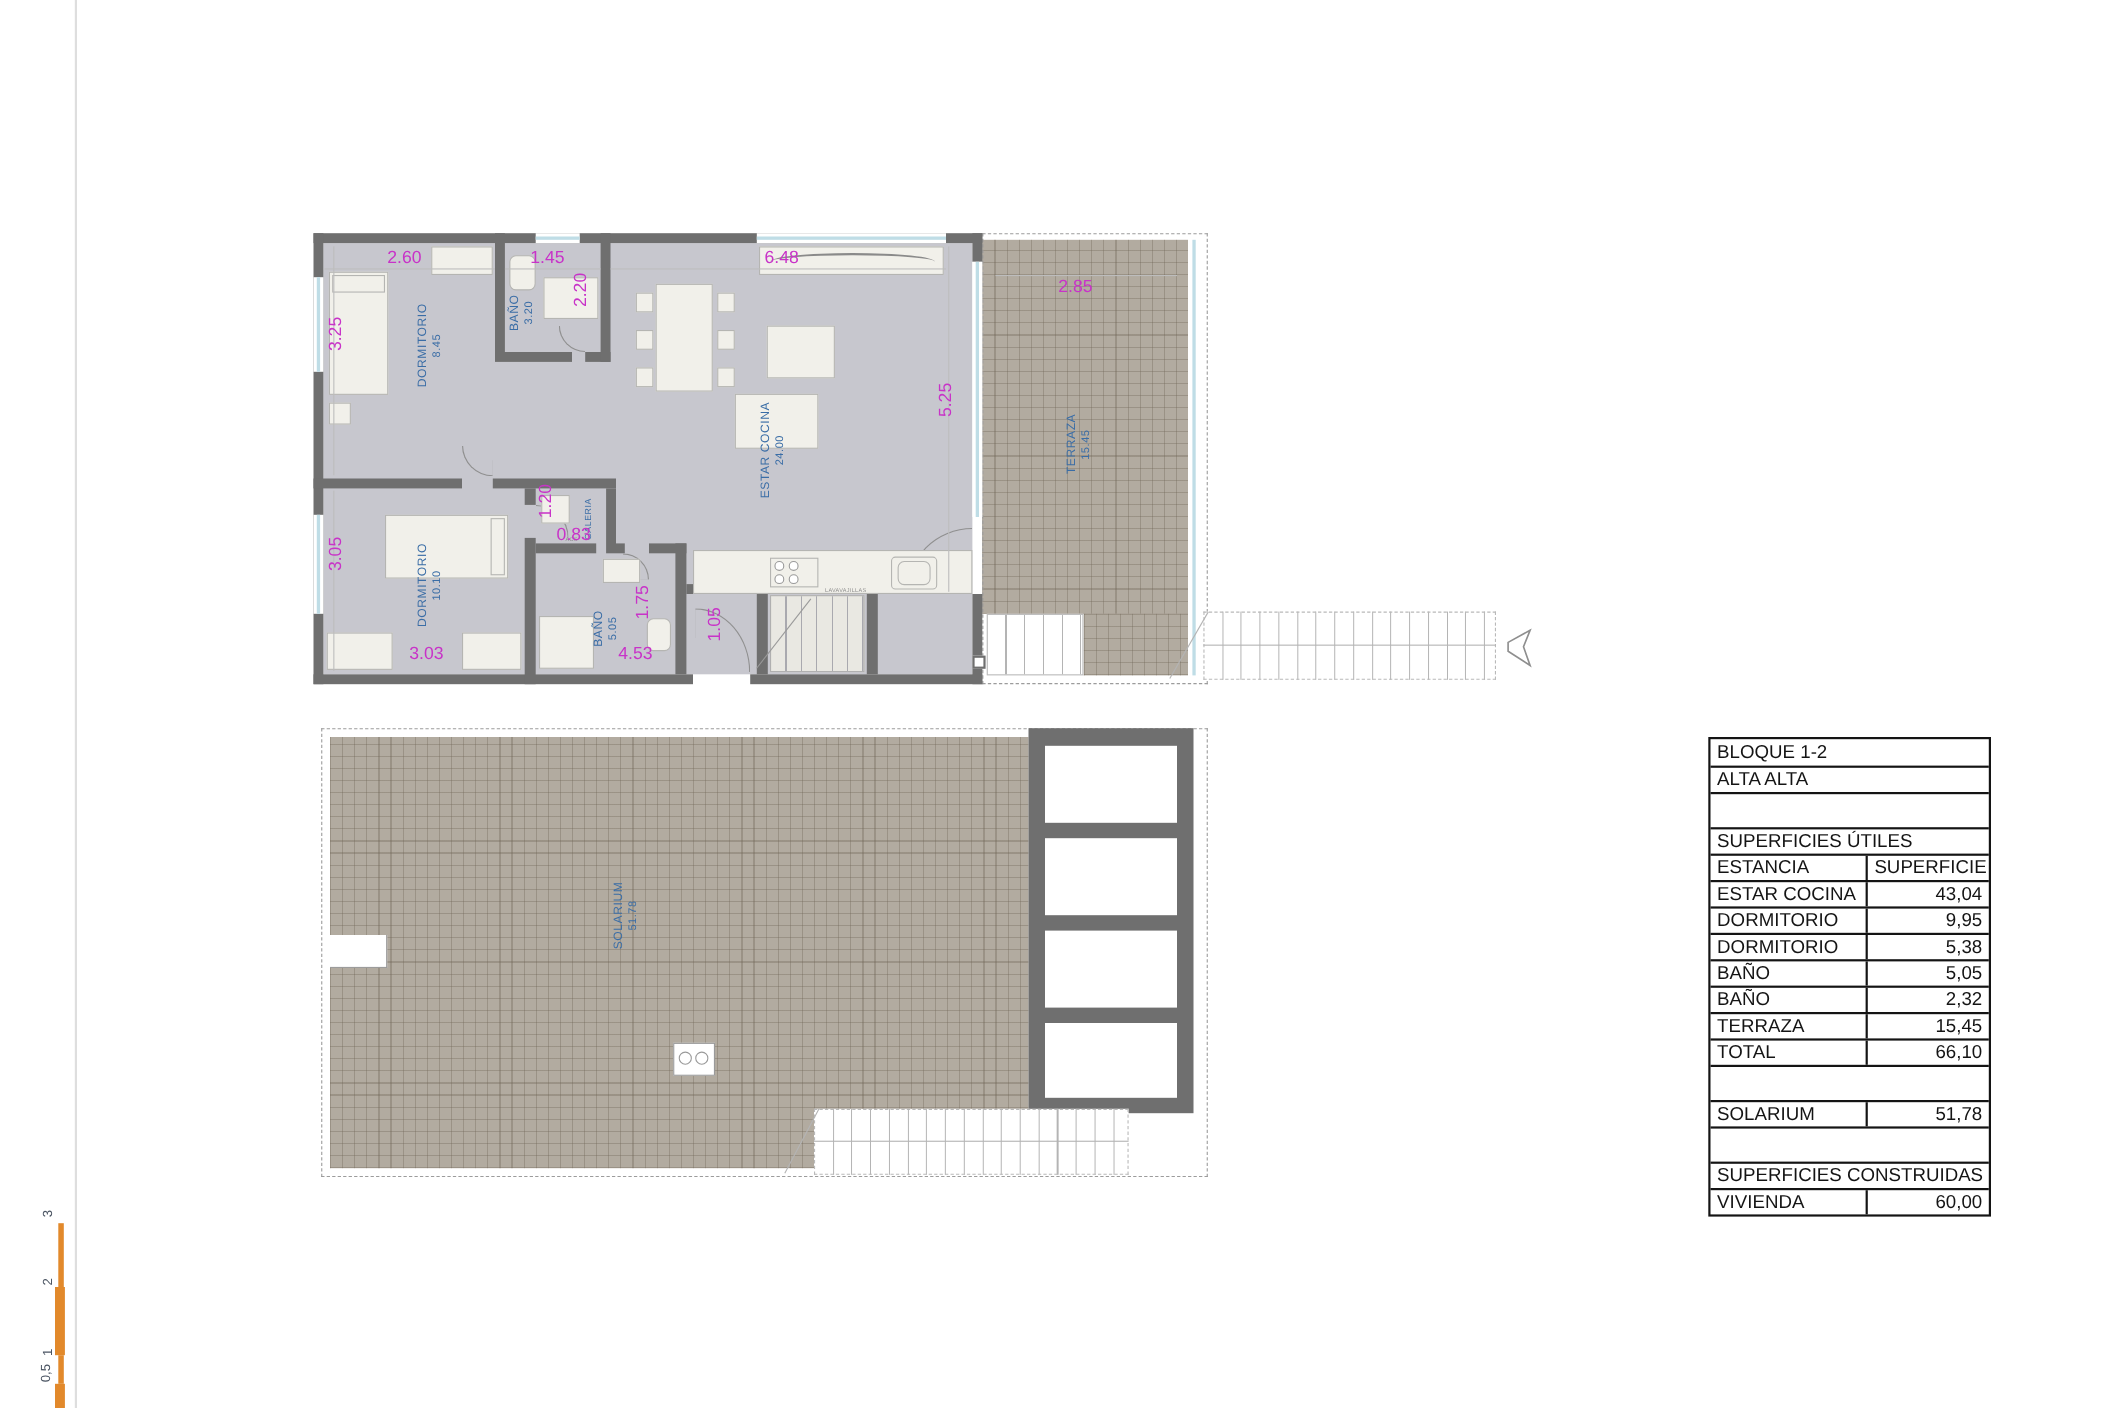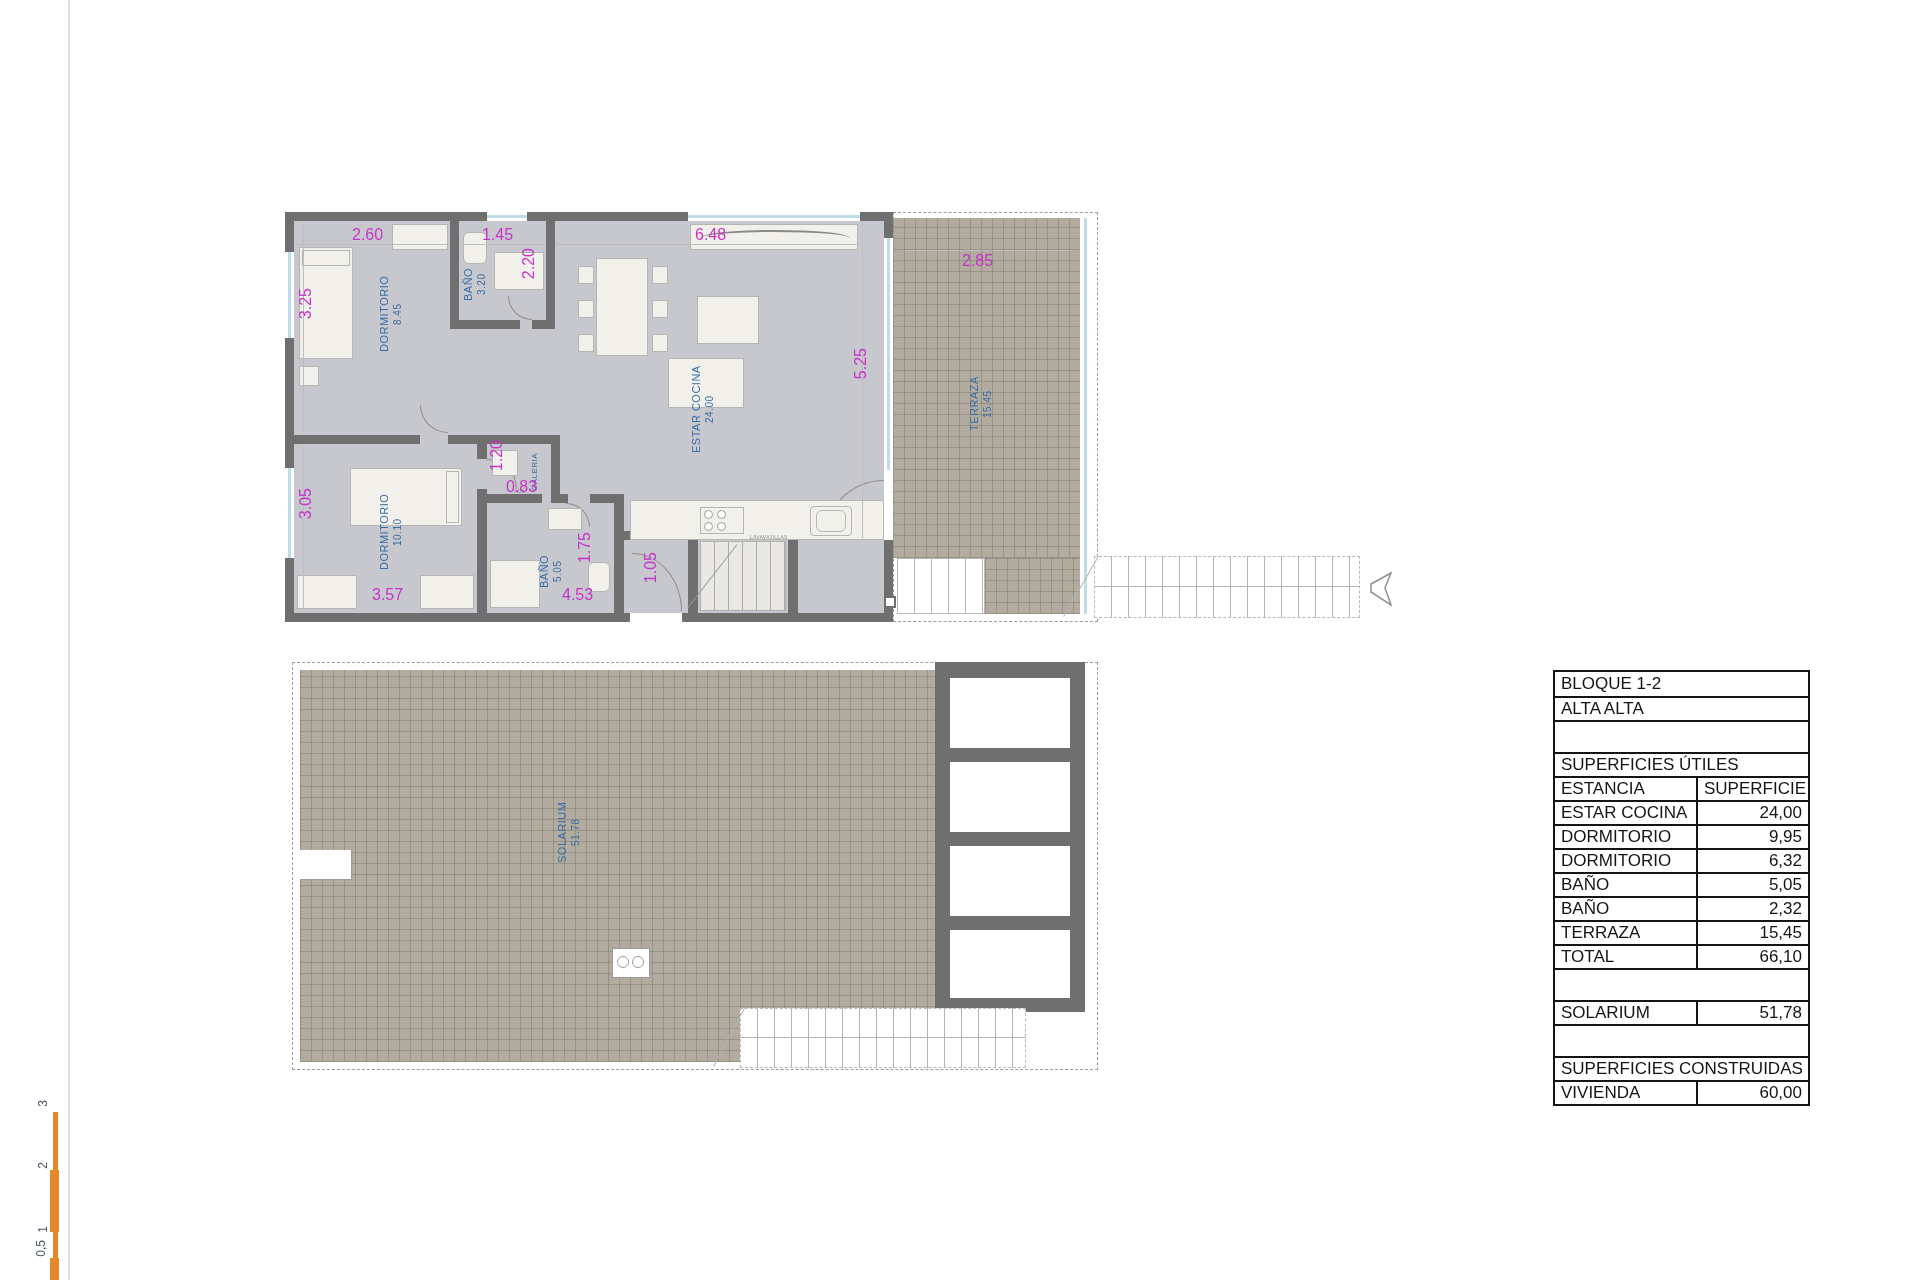--- a/index.html
+++ b/index.html
@@ -199,21 +199,21 @@
     <div class="dim" style="left:482px;top:226px;">1.45</div>
     <div class="dim" style="left:695px;top:226px;">6.48</div>
     <div class="dim" style="left:962px;top:232px;margin-top:20px;">2.85</div>
     <div class="dim dimv" style="left:297px;top:288px;">3.25</div>
     <div class="dim dimv" style="left:520px;top:248px;">2.20</div>
     <div class="dim dimv" style="left:852px;top:348px;">5.25</div>
     <div class="dim dimv" style="left:488px;top:440px;">1.20</div>
     <div class="dim" style="left:506px;top:478px;">0.83</div>
     <div class="dim dimv" style="left:297px;top:488px;">3.05</div>
     <div class="dim dimv" style="left:576px;top:532px;">1.75</div>
-    <div class="dim" style="left:372px;top:586px;">3.57</div>
+    <div class="dim" style="left:372px;top:586px;">3.03</div>
     <div class="dim" style="left:562px;top:586px;">4.53</div>
     <div class="dim dimv" style="left:642px;top:552px;">1.05</div>
   </div>
 
   <div>
     <div class="dashed" style="left:292px;top:662px;width:806px;height:408px;"></div>
     <div class="hatch" style="left:300px;top:670px;width:635px;height:392px;"></div>
     <div class="abs" style="left:300px;top:850px;width:52px;height:30px;background:#ffffff;border-right:1px solid #9c9c9c;border-bottom:1px solid #9c9c9c;box-sizing:border-box;"></div>
 
     <div class="wall" style="left:935px;top:662px;width:150px;height:350px;"></div>
@@ -248,29 +248,29 @@
       </div>
     <div class="trow">
         <div class="tcell-l">SUPERFICIES ÚTILES</div>
       </div>
     <div class="trow">
       <div class="tcell-l">ESTANCIA</div>
       <div class="tcell-v hdr">SUPERFICIE</div>
     </div>
     <div class="trow">
       <div class="tcell-l">ESTAR COCINA</div>
-      <div class="tcell-v">24,00</div>
+      <div class="tcell-v">43,04</div>
     </div>
     <div class="trow">
       <div class="tcell-l">DORMITORIO</div>
       <div class="tcell-v">9,95</div>
     </div>
     <div class="trow">
       <div class="tcell-l">DORMITORIO</div>
-      <div class="tcell-v">6,32</div>
+      <div class="tcell-v">5,38</div>
     </div>
     <div class="trow">
       <div class="tcell-l">BAÑO</div>
       <div class="tcell-v">5,05</div>
     </div>
     <div class="trow">
       <div class="tcell-l">BAÑO</div>
       <div class="tcell-v">2,32</div>
     </div>
     <div class="trow">

